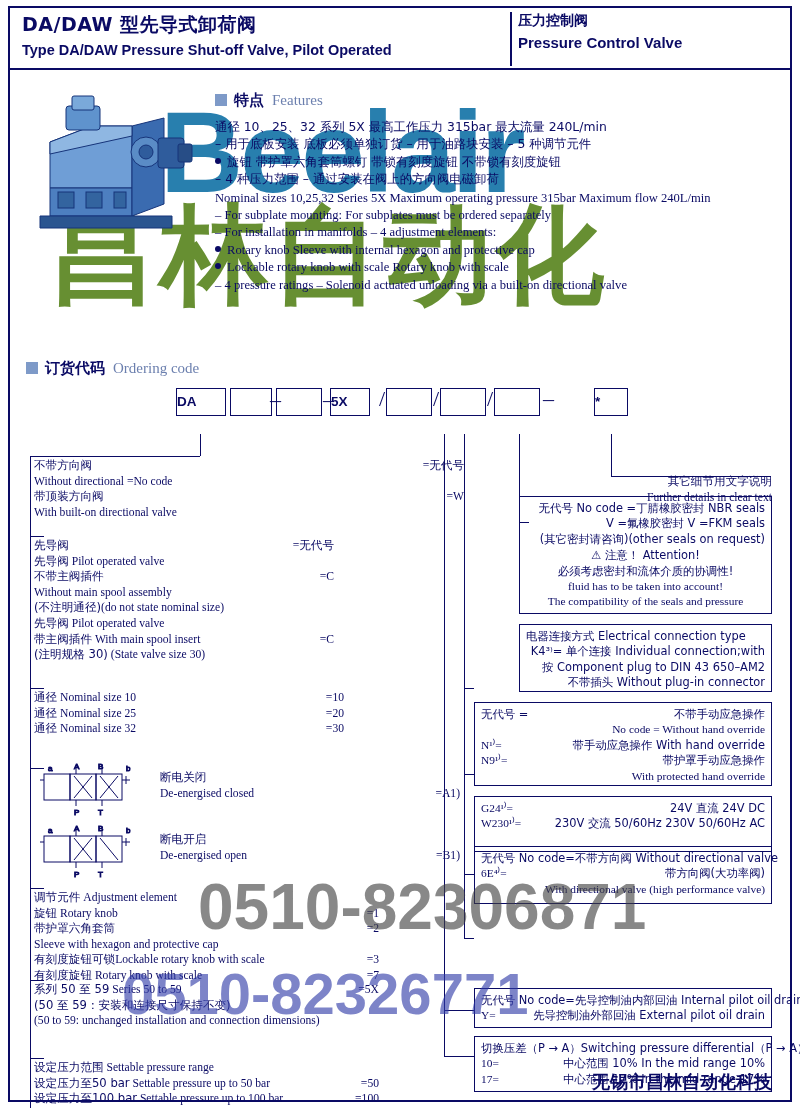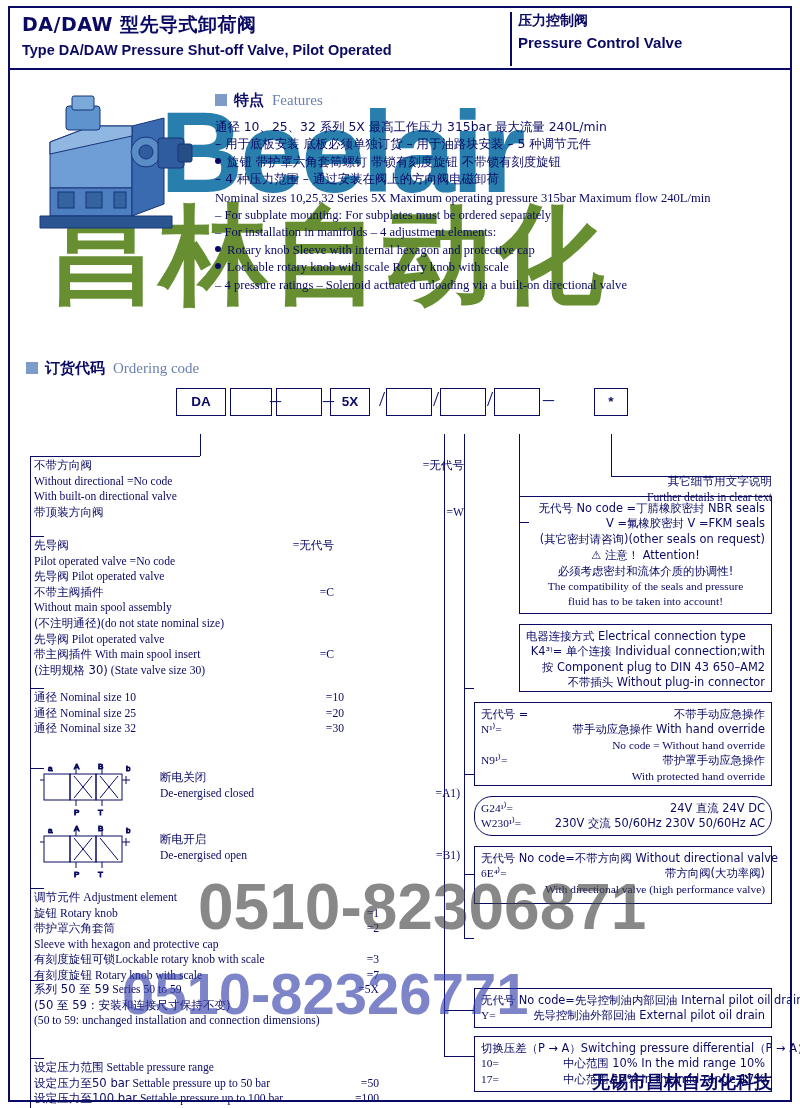--- a/index.html
+++ b/index.html
@@ -94,21 +94,21 @@
   .bullet{display:inline-block;width:6px;height:6px;border-radius:50%;
     background:#0a0a64;margin-right:6px;vertical-align:2px;}
 
   
   .order-area{position:absolute;left:14px;top:318px;width:756px;height:740px;}
   .cbox{
     position:absolute;top:0;height:28px;border:1px solid #0a0a64;
     box-sizing:border-box;background:transparent;
   }
   .cbox span{
-    display:block;text-align:center;line-height:26px;font-size:13.5px;font-weight:bold;
+    display:block;text-align:left;line-height:26px;font-size:13.5px;font-weight:bold;
     font-family:"Liberation Sans",sans-serif;
   }
   .slash{position:absolute;top:2px;font-size:22px;color:#0a0a64;}
 
   
   .ln-h{position:absolute;border-top:1px solid #0a0a64;height:0;}
   .ln-v{position:absolute;border-left:1px solid #0a0a64;width:0;}
 
   .row{display:flex;justify-content:space-between;}
   .blk{position:absolute;}
@@ -243,33 +243,32 @@
       <div class="ln-h" style="left:6px;top:500px;width:14px;"></div>
       <div class="ln-h" style="left:6px;top:592px;width:14px;"></div>
       <div class="ln-h" style="left:6px;top:670px;width:14px;"></div>
 
       <div class="blk" style="left:10px;top:70px;width:430px;">
         <div class="l row">
             <span class="cn">不带方向阀</span>
             <span style="margin-left:60px">=无代号</span>
           </div>
         <div class="l">Without directional =No code</div>
-        <div class="l">With built-on directional valve</div>
         <div class="l row">
             <span class="cn">带顶装方向阀</span>
             <span style="margin-left:60px">=W</span>
           </div>
+        <div class="l">With built-on directional valve</div>
       </div>
 
       <div class="blk" style="left:10px;top:150px;width:300px;">
         <div class="l row">
             <span class="cn">先导阀</span>
             <span style="margin-left:40px">=无代号</span>
           </div>
-        <div class="l">Pilot operated valve =No code</div>
         <div class="l"><span class="cn">先导阀</span> <span>Pilot operated valve</span></div>
         <div class="l row">
             <span class="cn">不带主阀插件</span>
             <span style="margin-left:40px">=C</span>
           </div>
         <div class="l">Without main spool assembly</div>
         <div class="l"><span class="cn">(不注明通径)</span><span>(do not state nominal size)</span></div>
         <div class="l"><span class="cn">先导阀</span> <span>Pilot operated valve</span></div>
         <div class="l row" style="width:300px;">
             <span><span class="cn">带主阀插件</span> <span>With main spool insert</span></span>
@@ -422,55 +421,55 @@
         <div class="l cn ra">其它细节用文字说明</div>
         <div class="l ra">Further details in clear text</div>
       </div>
 
       <div class="rbox" style="left:495px;top:108px;width:253px;height:118px;padding:4px 6px;">
         <div class="l cn ra">无代号 No code =丁腈橡胶密封 NBR seals</div>
         <div class="l cn ra">V =氟橡胶密封  V =FKM seals</div>
         <div class="l cn ra">(其它密封请咨询)(other seals on request)</div>
         <div class="l cn ctr" style="margin-top:1px;">⚠ 注意！ Attention!</div>
         <div class="l cn ctr">必须考虑密封和流体介质的协调性!</div>
+        <div class="l ctr">fluid has to be taken into account!</div>
         <div class="l ctr">The compatibility of the seals and pressure</div>
-        <div class="l ctr">fluid has to be taken into account!</div>
       </div>
 
       <div class="rbox" style="left:495px;top:236px;width:253px;height:68px;padding:4px 6px;">
         <div class="l cn">电器连接方式 Electrical connection type</div>
         <div class="l cn ra">K4³⁾= 单个连接 Individual connection;with</div>
         <div class="l cn ra">按 Component plug to DIN 43 650–AM2</div>
         <div class="l cn ra">不带插头 Without plug-in connector</div>
       </div>
 
       <div class="rbox" style="left:450px;top:314px;width:298px;height:84px;padding:4px 6px;">
         <div class="l row">
             <span class="cn">无代号 =</span>
             <span class="cn">不带手动应急操作</span>
           </div>
         <div class="l row">
+            <span></span>
+            <span>No code = Without hand override</span>
+          </div>
+        <div class="l row">
             <span>N¹⁾=</span>
             <span class="cn">带手动应急操作 With hand override</span>
           </div>
         <div class="l row">
-            <span></span>
-            <span>No code = Without hand override</span>
-          </div>
-        <div class="l row">
             <span>N9¹⁾=</span>
             <span class="cn">带护罩手动应急操作</span>
           </div>
         <div class="l row">
             <span></span>
             <span>With protected hand override</span>
           </div>
       </div>
 
-      <div class="rbox" style="left:450px;top:408px;width:298px;height:40px;padding:4px 6px;border-radius:18px;">
+      <div class="rbox" style="left:450px;top:408px;width:298px;height:56px;padding:4px 6px;">
         <div class="l row">
             <span>G24¹⁾=</span>
             <span class="cn">24V 直流  24V DC</span>
           </div>
         <div class="l row">
             <span>W230¹⁾=</span>
             <span class="cn">230V 交流 50/60Hz   230V 50/60Hz AC</span>
           </div>
       </div>
 

